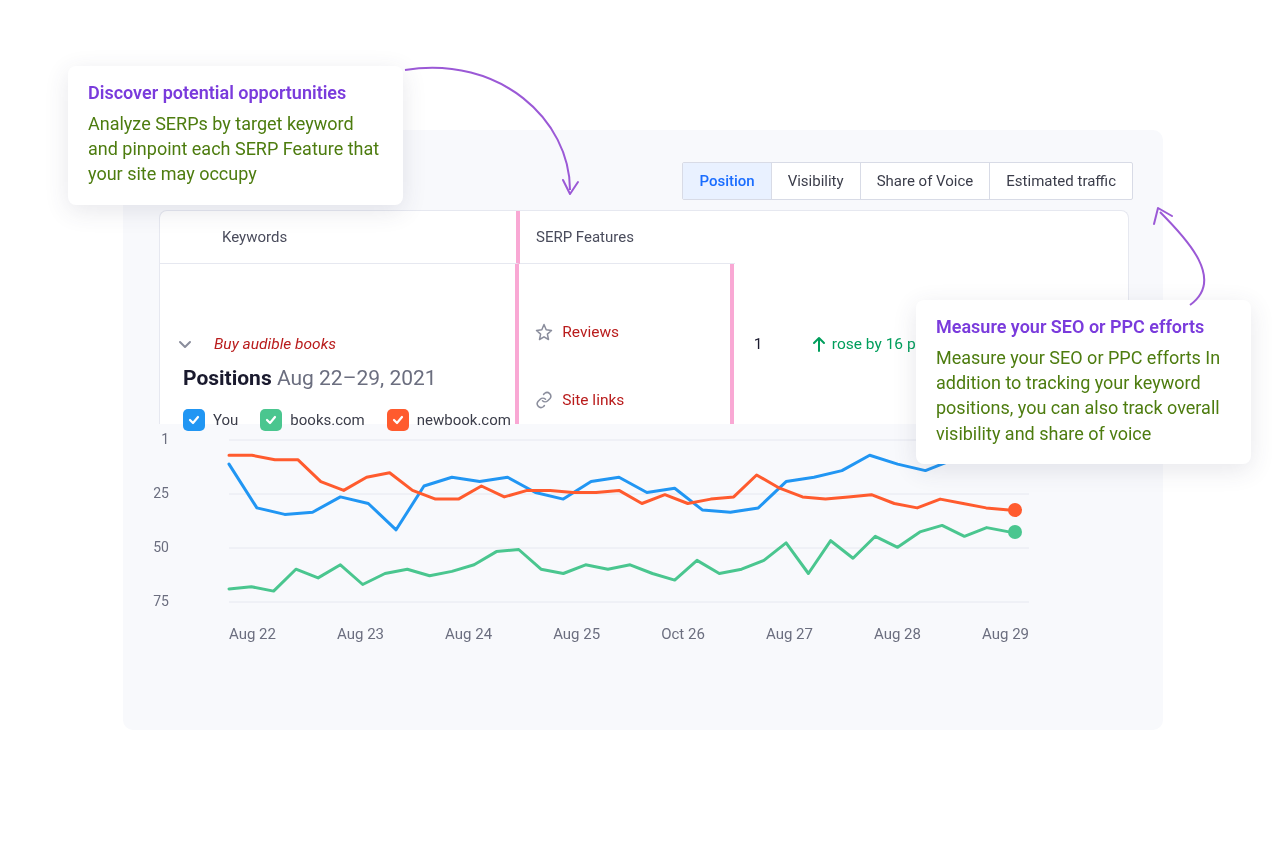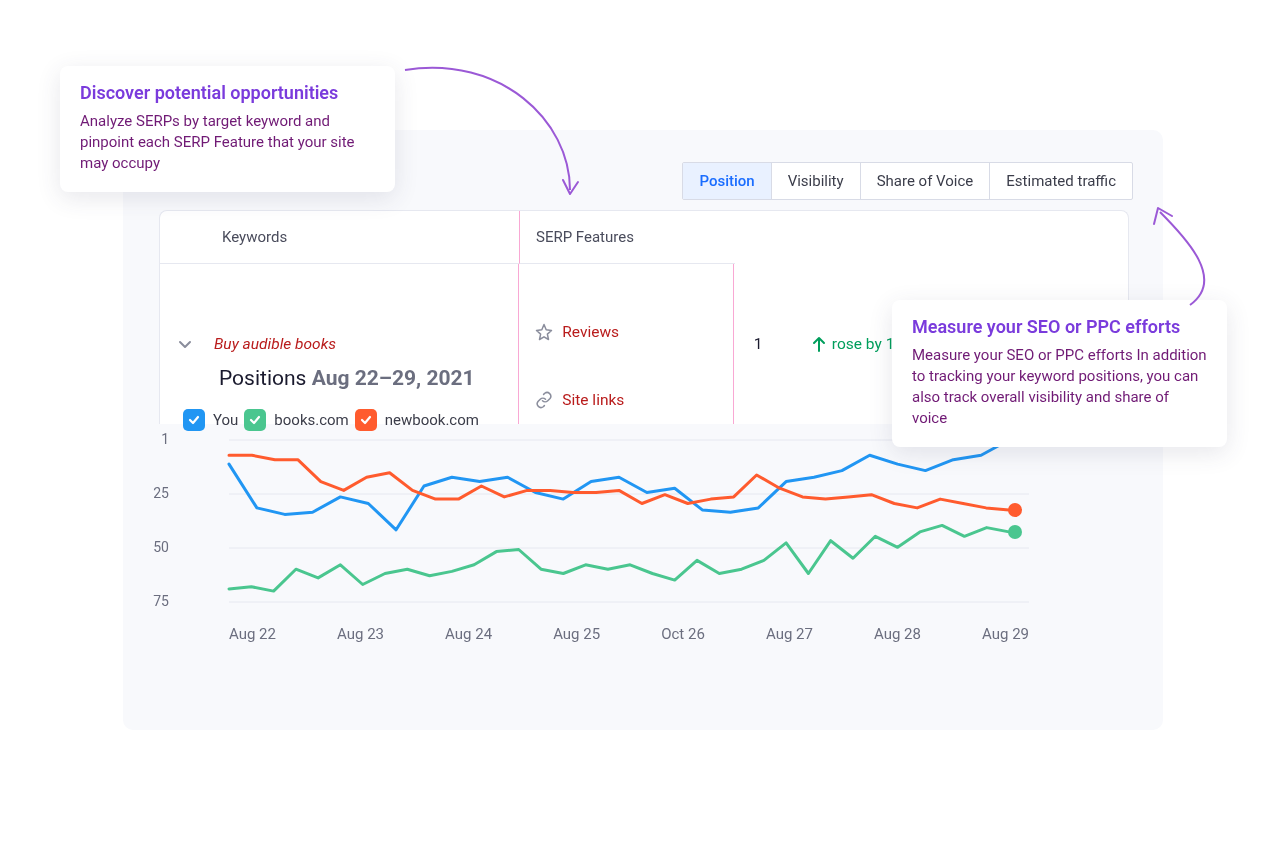--- a/index.html
+++ b/index.html
@@ -56,21 +56,21 @@
     border-top-right-radius: 8px;
     border-bottom: none;
   }
   .row { display: flex; align-items: stretch; }
   .head .cell {
     font-size: 15px;
     color: #4a4c5c;
     padding: 17px 16px;
     border-bottom: 1px solid #e6e8f0;
   }
-  .cell { border-right: 1px solid #f9a8d4; }
+  .cell { border-right: 4px solid #f9a8d4; }
   .cell:last-child { border-right: none; }
   .c-key { width: 360px; display: flex; align-items: center; }
   .c-serp { width: 215px; }
   .c-pos { width: 395px; display: flex; align-items: center; }
   .body .cell { padding: 12px 16px; font-size: 15.5px; }
   .chev {
     width: 14px; height: 14px; margin: 0 22px 0 2px; display: inline-block; color: #8a8d9c;
   }
   .chev svg { display:block; }
   .kw-link { color: #b91c1c; text-decoration: none; font-style: italic; }
@@ -80,23 +80,23 @@
   .pos-change { display: inline-flex; align-items: center; gap: 6px; color: #009e5c; margin-left: 34px; }
   .pos-change svg { flex: none; }
 
   .chart-block {
     position: absolute;
     left: 60px;
     top: 236px;
     width: 970px;
   }
   .chart-title { font-size: 21px; margin-bottom: 14px; }
-  .chart-title b { font-weight: 400; color: #1a1a2e; margin-left: 36px; }
-  .chart-title span { color: #6b6e7f; font-weight: 700; text-align: center; }
-  .legend { display: flex; gap: 6px; align-items: flex-end; margin-bottom: 6px; margin-top: 19px; }
+  .chart-title b { font-weight: 700; color: #1a1a2e; }
+  .chart-title span { color: #6b6e7f; font-weight: 400; text-align: center; }
+  .legend { display: flex; gap: 22px; align-items: flex-end; margin-bottom: 6px; margin-top: 19px; }
   .leg-item { display: flex; align-items: center; gap: 8px; font-size: 15px; color: #3b3d4a; }
   .leg-box {
     width: 22px; height: 22px; border-radius: 5px; display: flex; align-items: center; justify-content: center;
   }
   .leg-box svg { display:block; }
   .c-you { background: #2196f3; }
   .c-books { background: #4ac68f; }
   .c-newbook { background: #ff5b2e; }
 
   .chart-area { position: relative; width: 846px; height: 200px; margin-left: 0; }
@@ -113,26 +113,26 @@
     padding: 16px 20px 18px 20px;
   }
   .callout h3 {
     margin: 0 0 8px 0;
     font-size: 18px;
     font-weight: 600;
     color: #7a3bdc;
   }
   .callout p {
     margin: 0;
-    font-size: 15px;
+    font-size: 18px;
     line-height: 1.4;
-    color: #701a75;
-  }
-  .co1 { left: 60px; top: 66px; width: 335px; }
-  .co2 { left: 892px; top: 300px; width: 335px; }
+    color: #4d7c0f;
+  }
+  .co1 { left: 68px; top: 66px; width: 335px; }
+  .co2 { left: 916px; top: 300px; width: 335px; }
 
   .arrow { position: absolute; pointer-events: none; }
 </style>
 </head>
 <body>
 
 <div class="panel">
 
   <div class="tabs">
     <div class="tab active">Position</div>

